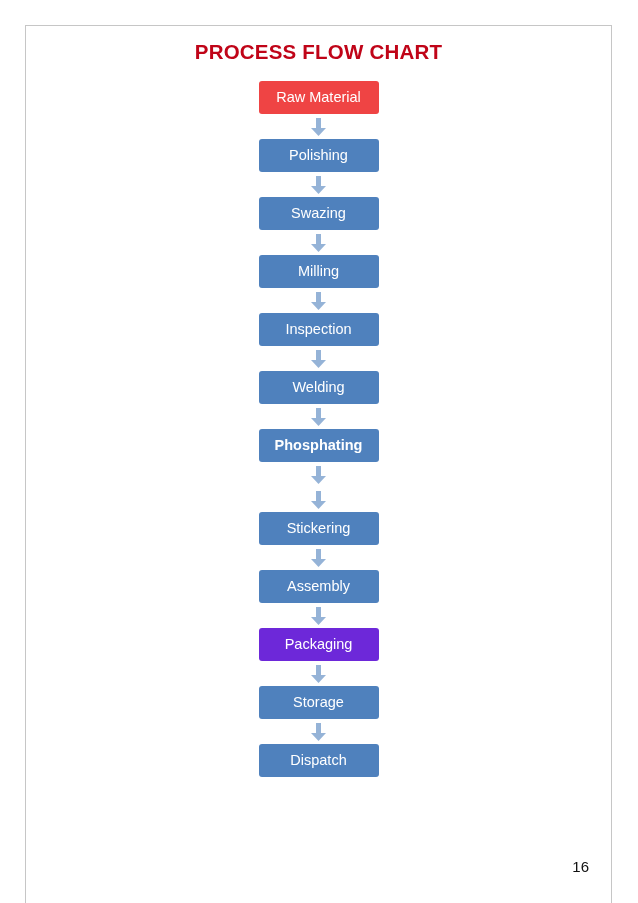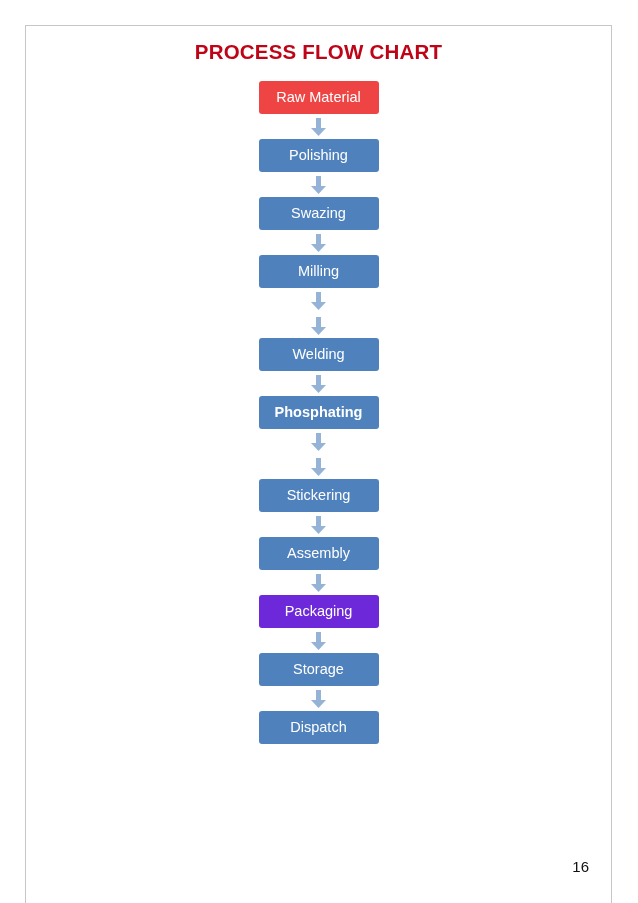--- a/index.html
+++ b/index.html
@@ -120,20 +120,23 @@
         </svg>
       </div>
       <div class="flow-step">
         <div class="flow-box" style="background: rgb(79, 129, 189); color: rgb(255, 255, 255);">Milling</div>
       </div>
       <div>
         <svg class="flow-arrow" viewBox="0 0 17 25" xmlns="http://www.w3.org/2000/svg">
           <path d="M6 4 H11 V14 H16 L8.5 22 L1 14 H6 Z" fill="#95B3D7"></path>
         </svg>
       </div>
+      <div class="flow-step">
+        <div class="flow-box" style="background: rgb(79, 129, 189); color: rgb(255, 255, 255);">Inspection</div>
+      </div>
       <div>
         <svg class="flow-arrow" viewBox="0 0 17 25" xmlns="http://www.w3.org/2000/svg">
           <path d="M6 4 H11 V14 H16 L8.5 22 L1 14 H6 Z" fill="#95B3D7"></path>
         </svg>
       </div>
       <div class="flow-step">
         <div class="flow-box" style="background: rgb(79, 129, 189); color: rgb(255, 255, 255);">Welding</div>
       </div>
       <div>
         <svg class="flow-arrow" viewBox="0 0 17 25" xmlns="http://www.w3.org/2000/svg">

